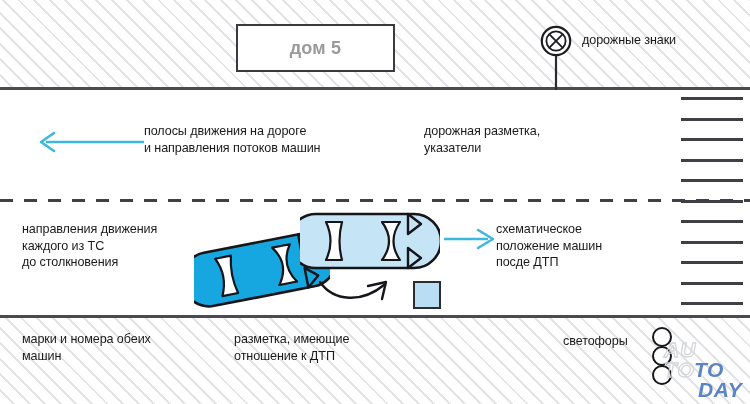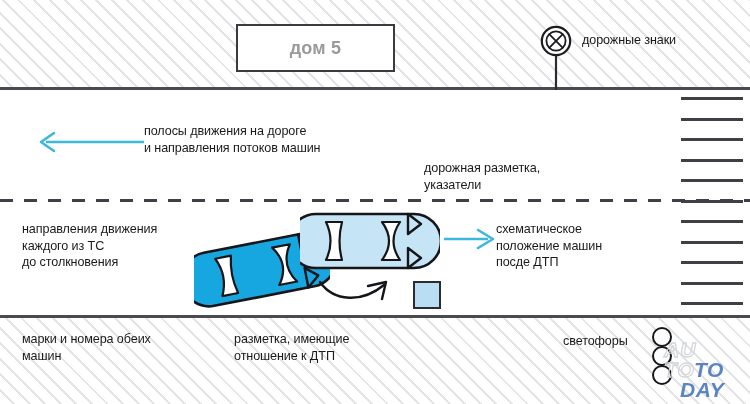--- a/index.html
+++ b/index.html
@@ -88,21 +88,21 @@
     position:absolute;font-weight:bold;font-style:italic;font-size:21px;
     color:transparent;-webkit-text-stroke:1.3px #d2d6da;letter-spacing:1px;
   }
   #watermark .wm-blue{
     position:absolute;font-weight:bold;font-style:italic;font-size:21px;
     color:#5b84c4;letter-spacing:.5px;
   }
   #wm-au{left:2px;top:0px;}
   #wm-to-ghost{left:2px;top:20px;}
   #wm-to-blue{left:32px;top:20px;}
-  #wm-day{left:18px;top:40px;text-align:right;}
+  #wm-day{left:36px;top:40px;text-align:right;}
 </style>
 </head>
 <body>
 
 <div id="scene">
 
   <div class="hatch" id="hatch-top"></div>
   <div class="hatch" id="hatch-bottom"></div>
 
   <div id="road"></div>
@@ -144,21 +144,21 @@
   <div class="cyan-arrow" id="arrow-left-flow" style="left:34px;top:131px;">
     <svg width="110" height="22" viewBox="0 0 110 22">
       <line x1="12" y1="11" x2="110" y2="11" stroke="#3cb7dd" stroke-width="2.6"></line>
       <polyline points="20,2 7,11 20,20" fill="none" stroke="#3cb7dd" stroke-width="2.6" stroke-linecap="round" stroke-linejoin="round"></polyline>
     </svg>
   </div>
 
   <div class="txt" id="t-lanes" style="left:144px;top:123px;">полосы движения на дороге
 и направления потоков машин</div>
 
-  <div class="txt" id="t-markings" style="left:424px;top:123px;margin-top:37px;">дорожная разметка,
+  <div class="txt" id="t-markings" style="left:424px;top:123px;">дорожная разметка,
 указатели</div>
 
   <div class="txt" id="t-direction" style="left:22px;top:221px;">направления движения
 каждого из ТС
 до столкновения</div>
 
   <div id="car-dark">
     <svg width="136" height="78" viewBox="0 0 136 78">
       <g transform="rotate(-11 68 39)">
         <path d="M14,12 H116 a26,26 0 0 1 0,54 H14 a26,26 0 0 1 0,-54 Z" fill="#17a7e0" stroke="#15151a" stroke-width="2.6" stroke-linejoin="round"></path>

